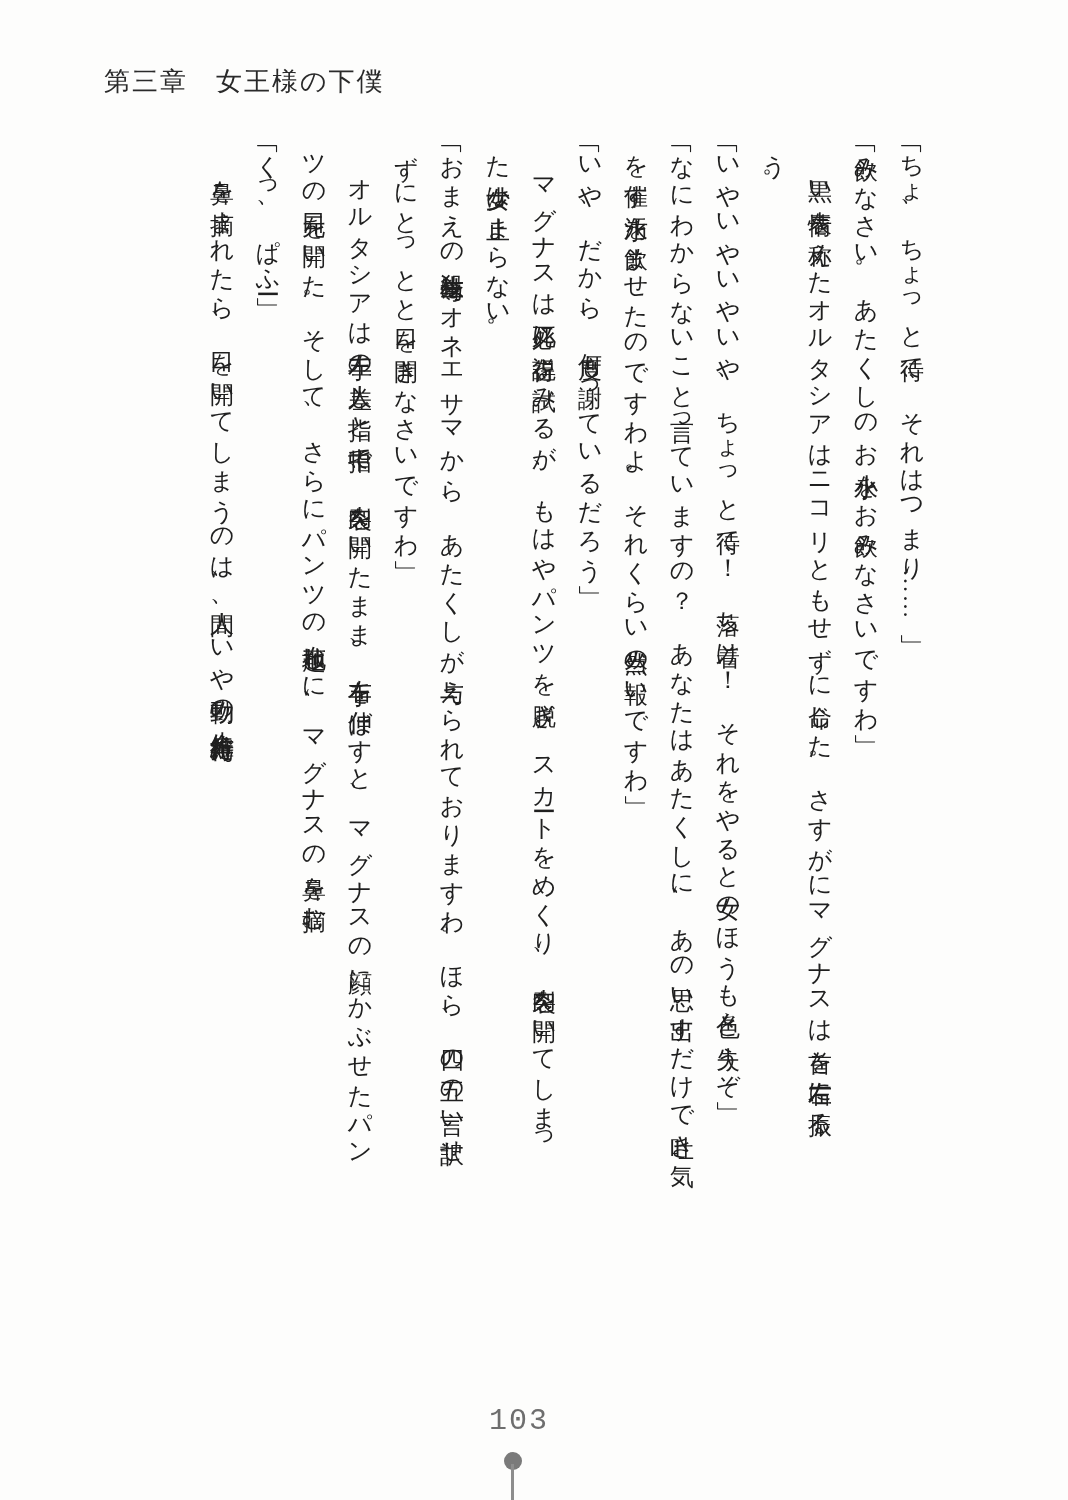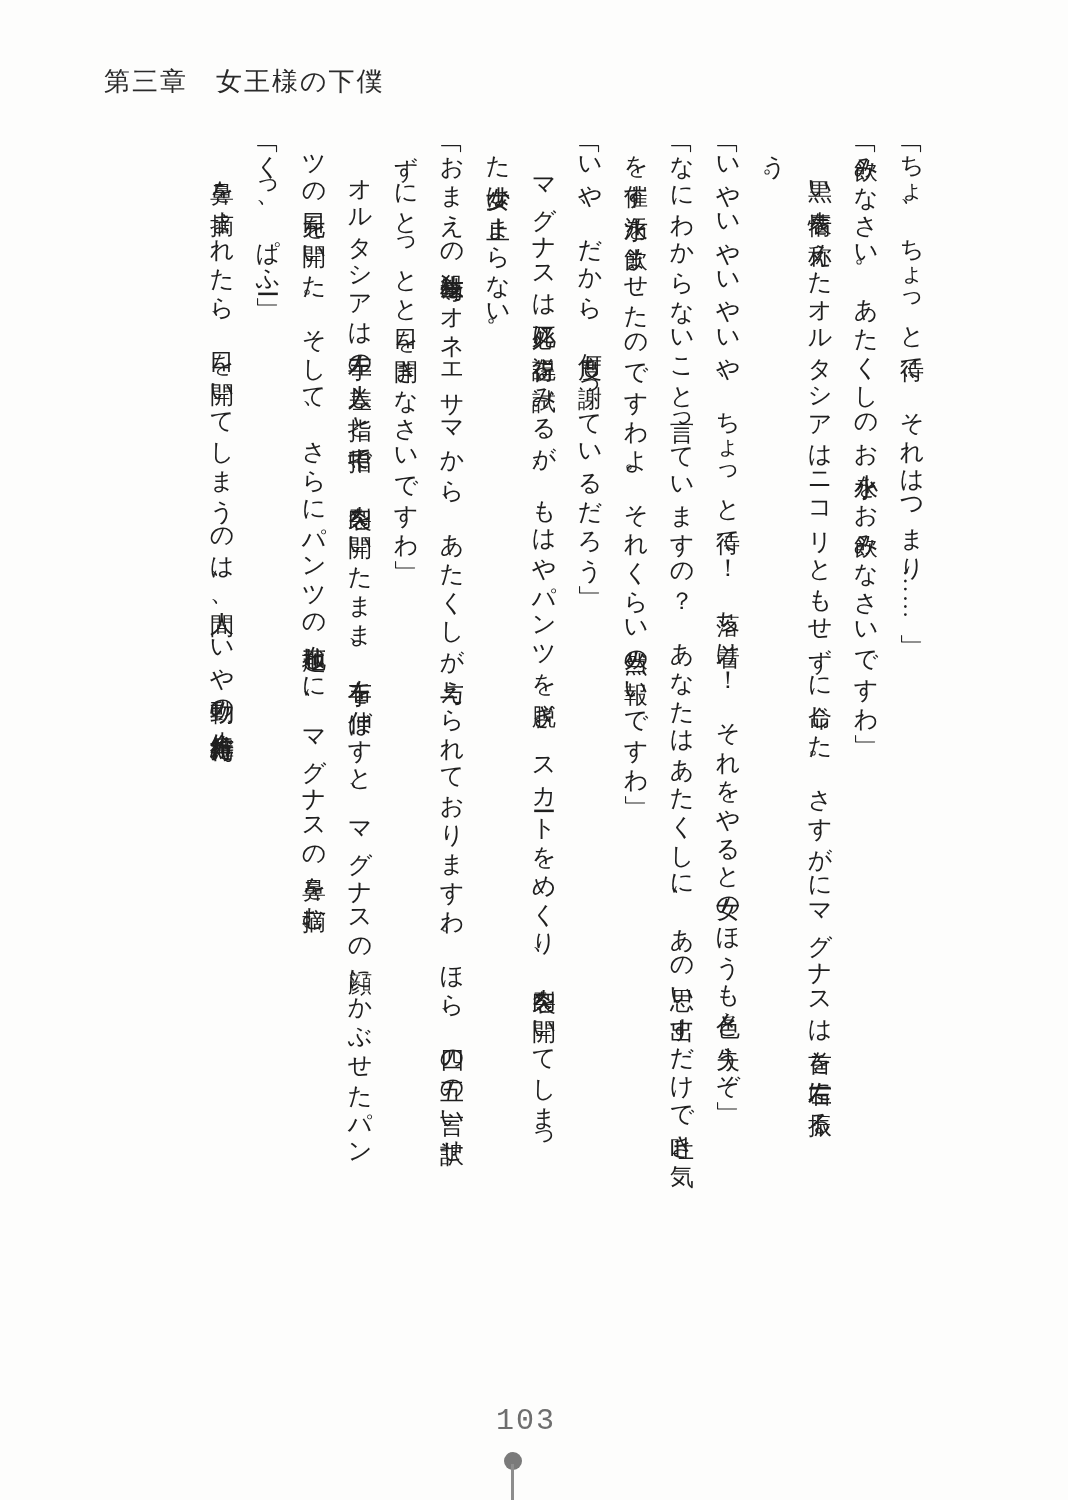--- a/index.html
+++ b/index.html
@@ -38,21 +38,21 @@
   }
   .body-text p {
     margin: 0;
     padding: 0;
   }
   .body-text p.indent {
     text-indent: 1em;
   }
   .page-number {
     position: absolute;
-    left: 12px;
+    left: 5px;
     top: 1404px;
     width: 1028px;
     text-align: center;
     font-size: 30px;
     letter-spacing: 2px;
     color: #6e6e6e;
     font-family: "Liberation Mono", monospace;
   }
   .marker-dot {
     position: absolute;

